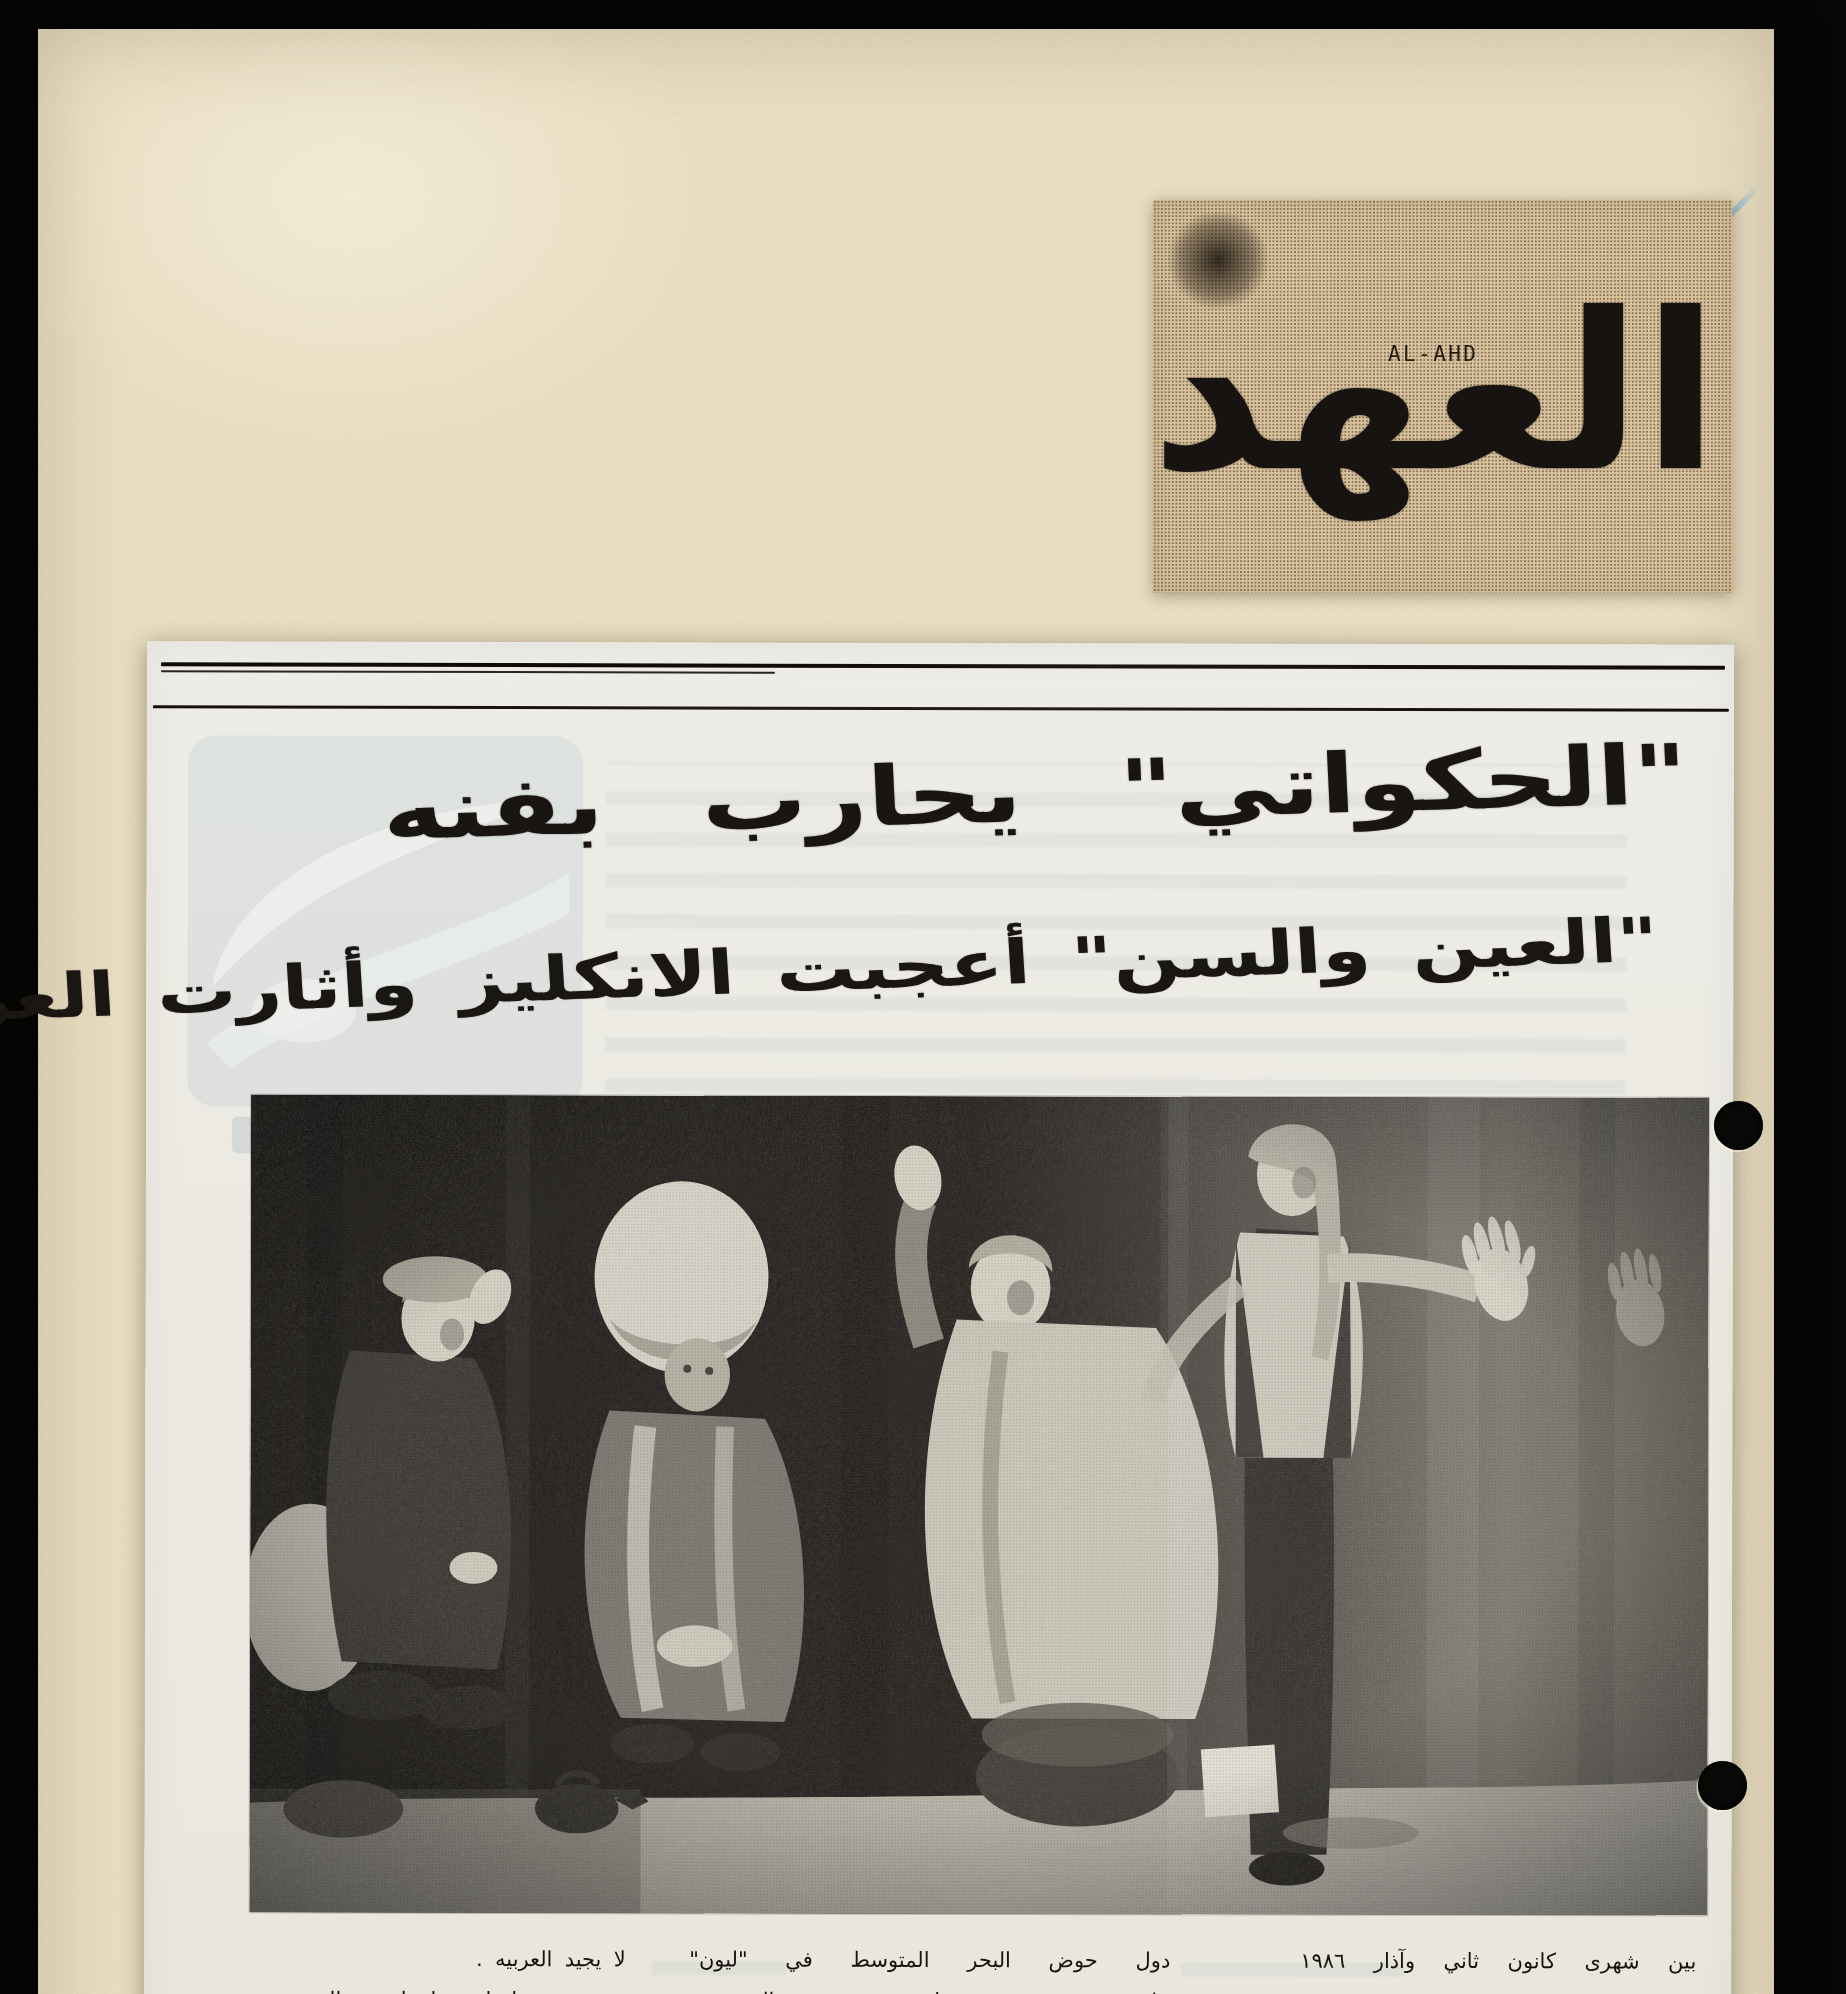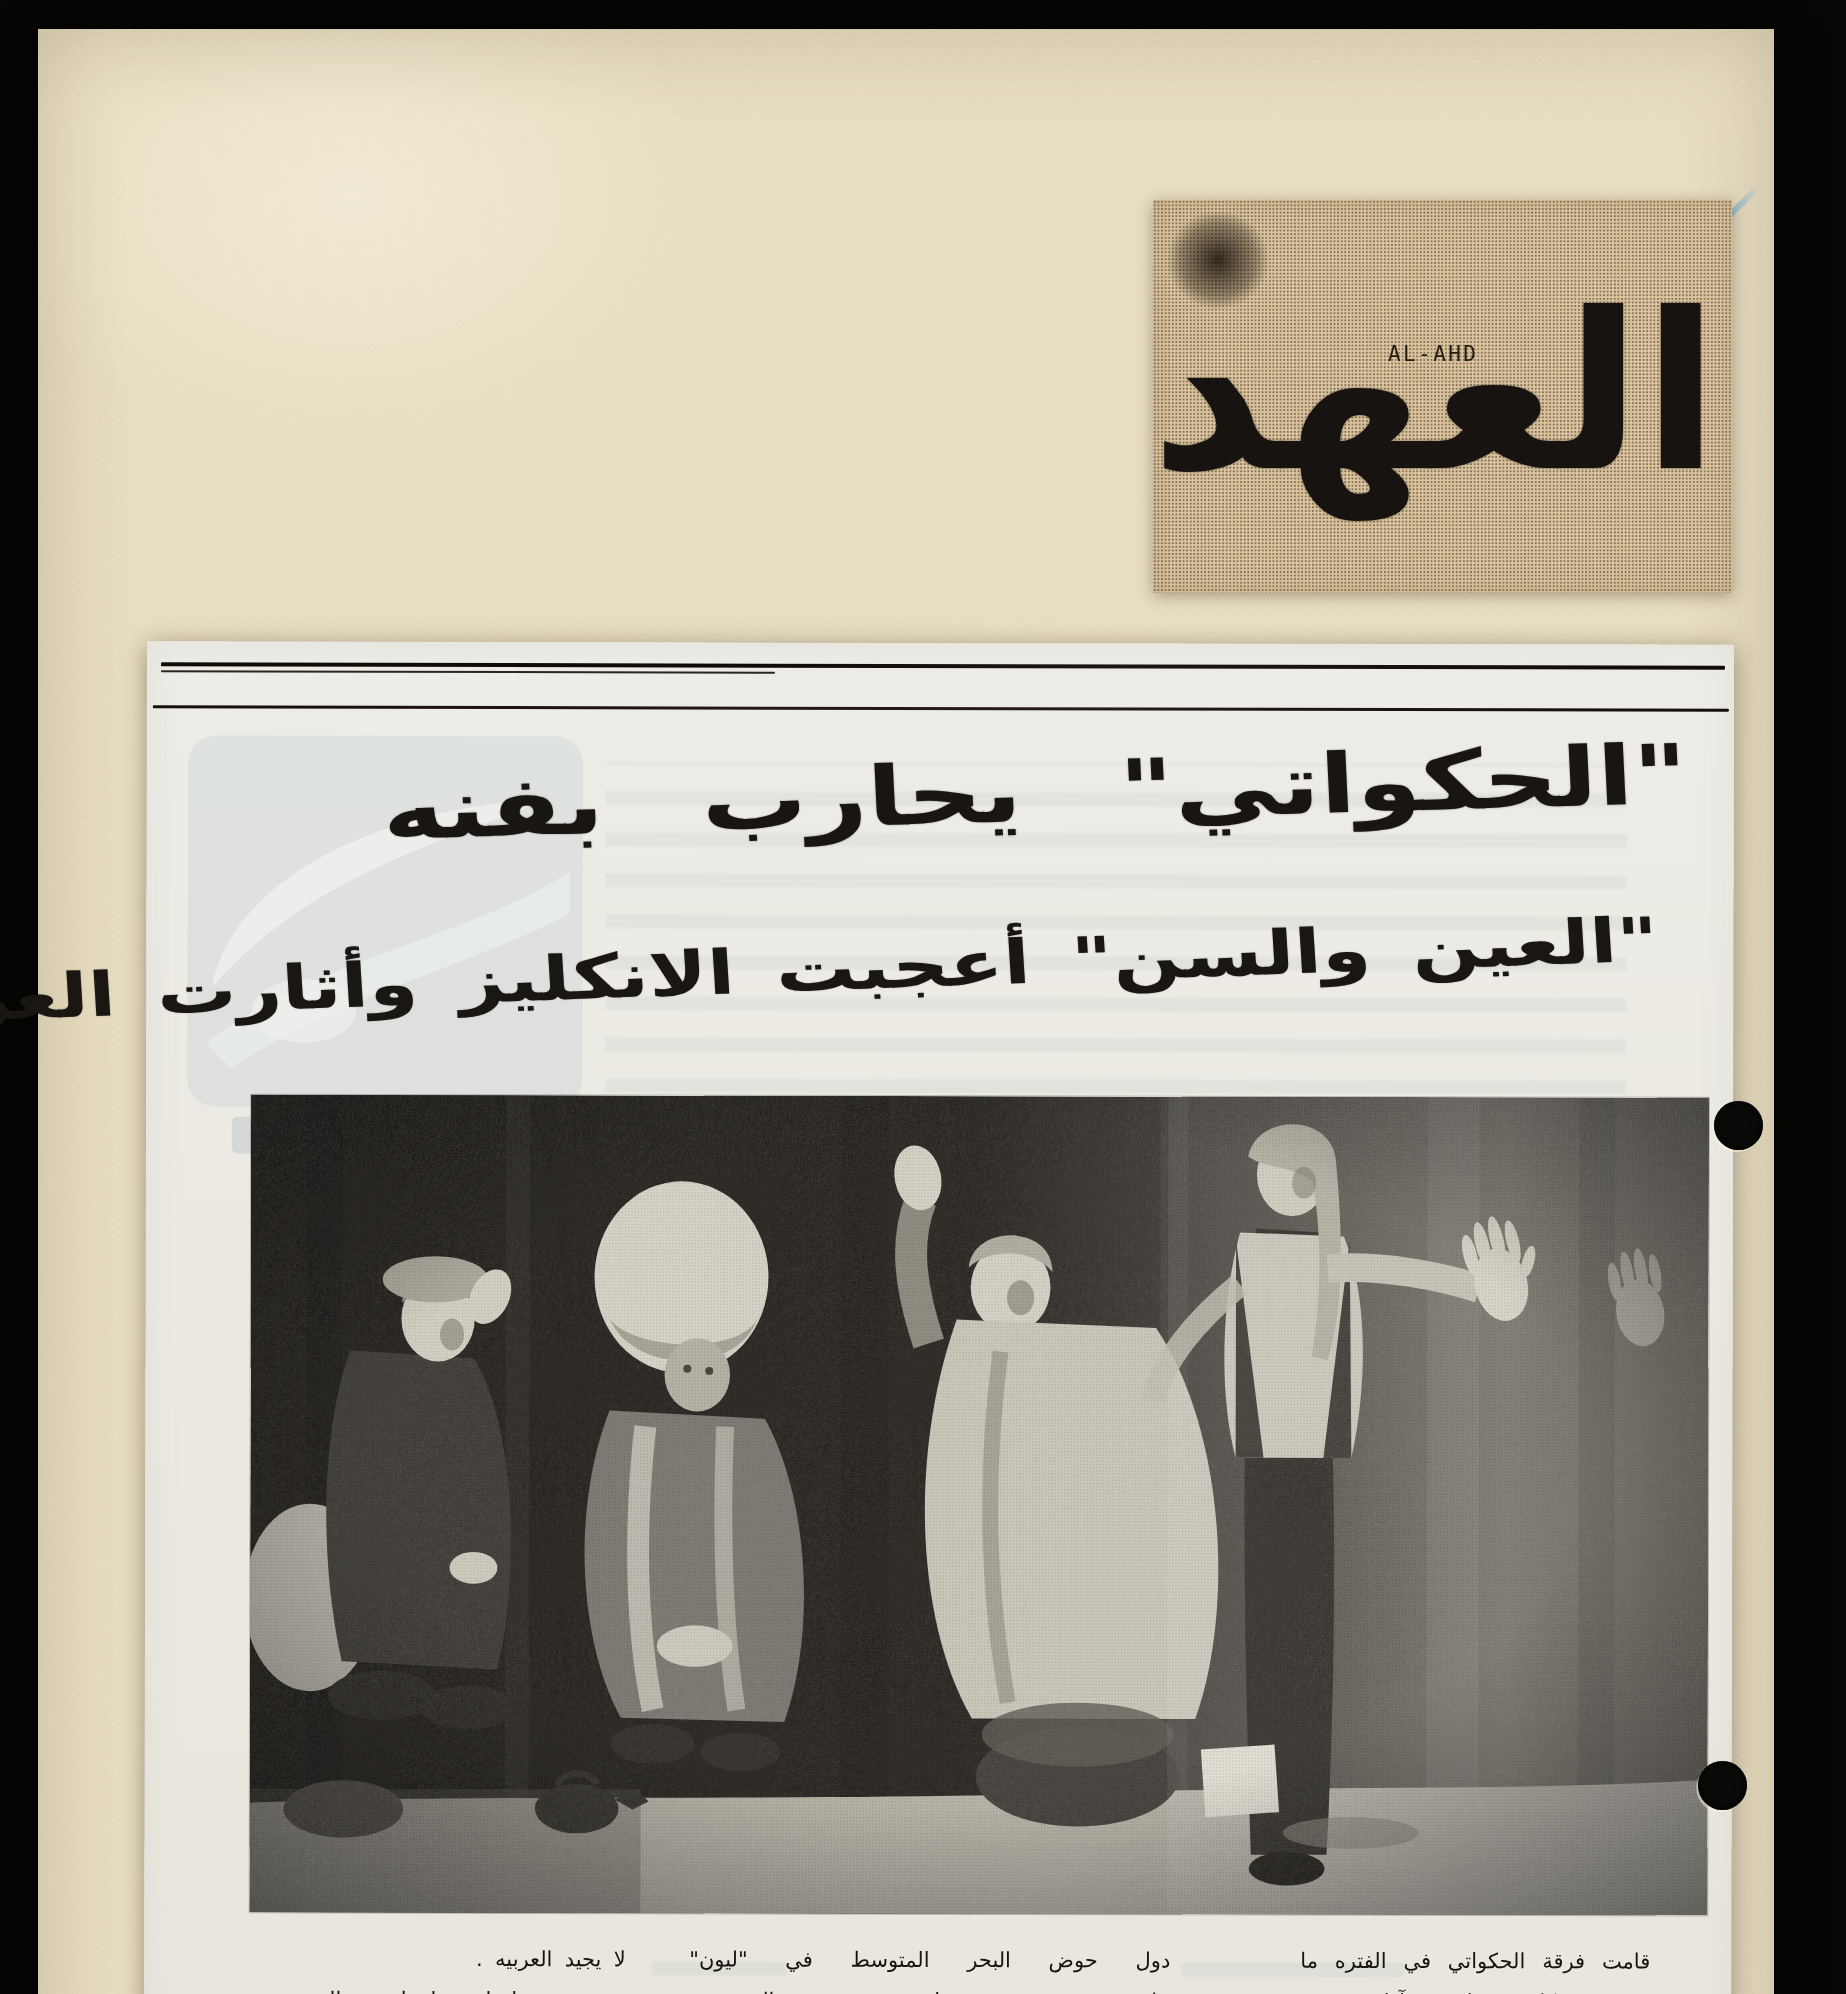--- a/index.html
+++ b/index.html
@@ -221,21 +221,20 @@
           <rect x="2390" y="1630" width="185" height="170" fill="#e6e3d6" transform="rotate(-4 2480 1715)"></rect>
           <ellipse cx="235" cy="1790" rx="150" ry="72" fill="#49453e"></ellipse>
           <ellipse cx="2760" cy="1845" rx="170" ry="40" fill="#8d897d" opacity=".6"></ellipse>
 
           <rect width="3655" height="2050" fill="url(#vig)"></rect>
           <rect width="3655" height="2050" filter="url(#grain)" opacity=".26"></rect>
         </svg>
       </div>
 
       <div class="col col1" dir="rtl">
-          <div class="tline">&nbsp;&nbsp;&nbsp;قامت فرقة الحكواتي في الفتره ما</div>
           <div class="tline">بين شهرى كانون ثاني وآذار ١٩٨٦</div>
         </div>
       <div class="col col2" dir="rtl">
           <div class="tline">دول حوض البحر المتوسط في "ليون"</div>
           <div class="tline">عام ١٩٨٥ ومهرجان ميونخ المسرحي</div>
         </div>
       <div class="col col3" dir="rtl">
           <div class="tline end">&nbsp;&nbsp;لا يجيد العربيه .</div>
           <div class="tline">&nbsp;&nbsp;&nbsp;وتتسلسل احداث المسرحيه من</div>
         </div>

